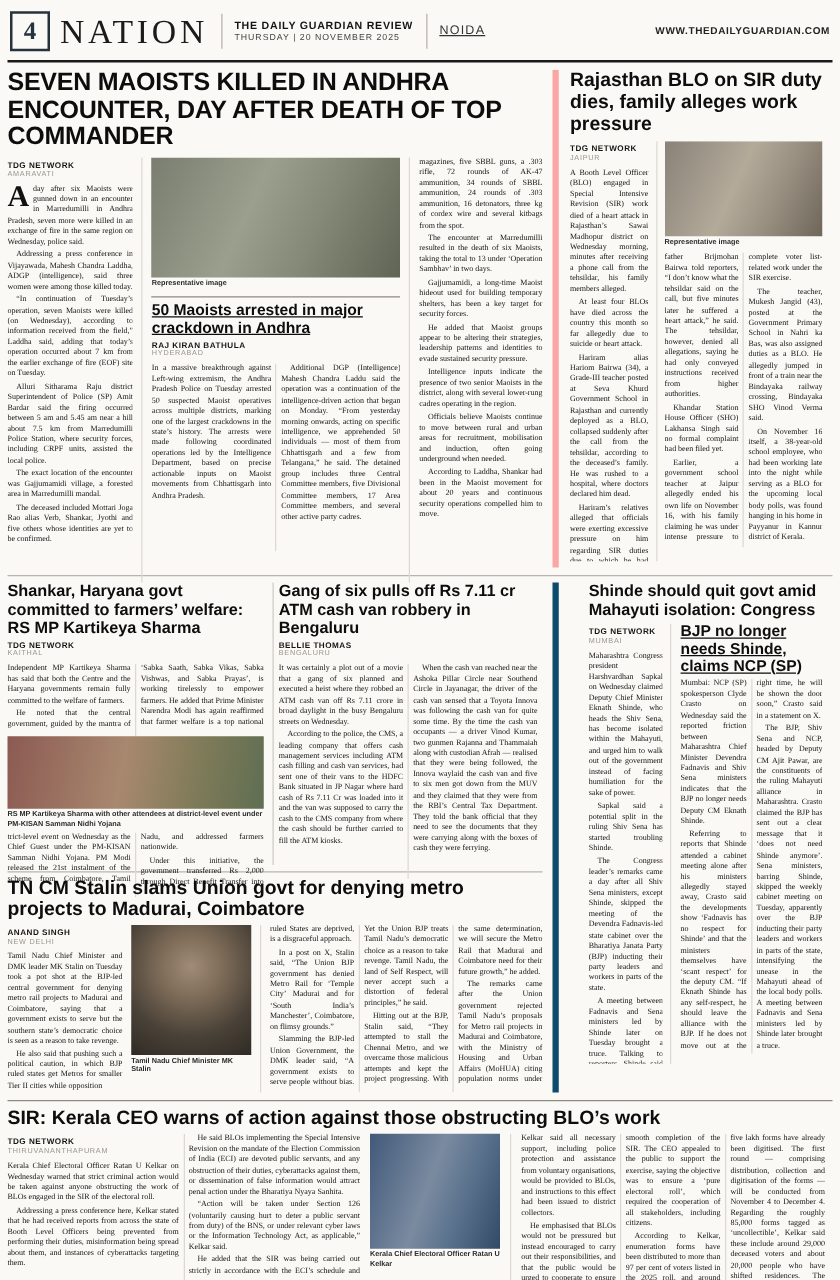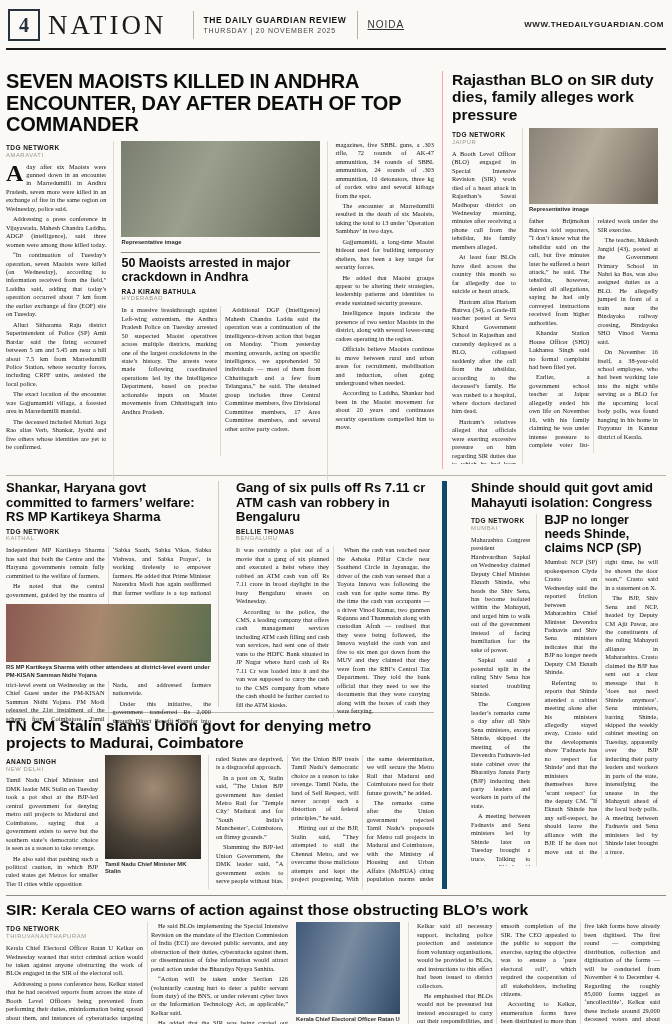--- a/index.html
+++ b/index.html
@@ -6,70 +6,70 @@
   html,body { background:#d8d6d0; }
   .page {
     position:relative; width:672px; height:1024px; margin:0 auto;
     background:#faf9f5; color:#151515; overflow:hidden;
     font-family:"Liberation Serif", serif; padding:4px 6px;
   }
   
   .masthead { display:flex; align-items:center; height:46px; border-bottom:2px solid #1a1a1a; padding:2px 2px 4px 2px; }
   .page-num-box { width:32px; height:32px; border:2px solid #26323e; display:flex; align-items:center; justify-content:center;
     font:700 20px/1 "Liberation Serif", serif; color:#26323e; margin-right:8px; }
-  .section-name { font:400 27px/1 "Liberation Serif", serif; letter-spacing:3px; color:#1b1b1b; margin-right:16px; }
+  .section-name { font:400 27px/1 "Liberation Serif", serif; letter-spacing:3px; color:#1b1b1b; margin-right:0; }
   .mast-divider { width:1px; height:28px; background:#b5b2aa; margin:0 10px; }
   .mast-center { display:flex; flex-direction:column; gap:2px;justify-content:center; }
   .paper-name { font:700 8.5px/1 "Liberation Sans", sans-serif; letter-spacing:.6px; }
   .date-line { font:400 7px/1 "Liberation Sans", sans-serif; letter-spacing:.8px; color:#444; }
   .mast-city { font:400 10px/1 "Liberation Sans", sans-serif; letter-spacing:1px; color:#333;text-decoration:underline; }
   .mast-site { margin-left:auto; font:700 8px/1 "Liberation Sans", sans-serif; letter-spacing:.5px; color:#222; }
   
   .h-xl { font:700 20px/1.08 "Liberation Sans", sans-serif; letter-spacing:-.2px; color:#0d0d0d; }
   .h-lg { font:700 15.5px/1.12 "Liberation Sans", sans-serif; color:#0d0d0d; }
   .h-md { font:700 13px/1.12 "Liberation Sans", sans-serif; color:#0d0d0d; }
-  .h-sub { font:700 12.5px/1.1 "Liberation Sans", sans-serif; color:#0d0d0d; }
+  .h-sub { font:700 12.5px/1.1 "Liberation Sans", sans-serif; color:#0d0d0d;text-decoration:underline; }
   .byline { margin:3px 0 4px 0; }
   .byline-name { font:700 6.5px/1.2 "Liberation Sans", sans-serif; letter-spacing:.4px; }
   .byline-loc { font:400 5.8px/1.2 "Liberation Sans", sans-serif; letter-spacing:.6px; color:#9a948c; }
   .bodytext { font-size:6.4px; line-height:1.32; }
   .bodytext p { margin:0 0 2px 0; text-align:justify; }
   .bodytext p + p { text-indent:7px; }
   .cols2 { columns:2; column-gap:8px; column-rule:1px solid #ddd9d2; }
   .cols3 { columns:3; column-gap:8px; column-rule:1px solid #ddd9d2; }
   .clip { overflow:hidden; }
   figure { margin:0; }
   .photo-img { width:100%; }
   .caption { font:700 5.8px/1.25 "Liberation Sans", sans-serif; color:#2b2b2b; padding:2px 0 0 0; }
   .dropcap p:first-child::first-letter {
     float:left; font:700 24px/18px "Liberation Serif", serif; padding:1px 3px 0 0; color:#111;
   }
   
-  .row-top { display:flex; margin-top:21px; height:398px; }
+  .row-top { display:flex; margin-top:6px; height:398px; }
   .top-left { width:436px; padding-right:8px; }
-  .top-right { width:216px; padding-left:9px; border-left:1px solid #fca5a5; }
+  .top-right { width:216px; padding-left:9px; border-left:5px solid #fca5a5; }
   .maoists-content { display:flex; margin-top:5px; height:340px; }
   .mao-col1 { width:104px; }
   .mao-mid { width:222px; border-left:1px solid #ddd9d2; border-right:1px solid #ddd9d2; margin:0 7px; padding:0 7px; }
   .mao-col4 { width:102px; }
   .mao-photo-img { height:96px; background:linear-gradient(115deg,#7a7d70 0%,#9aa08d 40%,#848a77 65%,#5f6454 100%); }
   .crackdown { margin-top:6px; border-top:1px solid #8f8b83; padding-top:4px; }
   .crackdown-body { height:150px; margin-top:2px; }
   .raj-content { display:flex; margin-top:5px; height:336px; }
   .raj-col1 { width:64px; }
   .raj-right { width:136px; margin-left:6px; padding-left:6px; border-left:1px solid #ddd9d2; }
   .raj-photo-img { height:76px; background:linear-gradient(115deg,#8a8278 0%,#b3aa9a 45%,#978e80 70%,#6e6659 100%); }
   .raj-rest { height:236px; margin-top:4px; }
   
   .row-mid { display:flex; margin-top:6px; border-top:1px solid #b9b5ad; padding-top:5px; }
   .mid-left { width:436px; padding-right:8px; }
   .mid-right { width:216px; padding-left:24px; border-left:5px solid #0c4a6e; height:408px; }
   .row2a { display:flex; height:226px; }
   .farmers { width:212px; padding-right:7px; }
-  .atm { width:212px; padding-left:17px; border-left:1px solid #cfccc4; }
+  .atm { width:212px; padding-left:4px; border-left:1px solid #cfccc4; }
   .farmers-top { height:58px; margin-top:2px; }
   .farmers-photo-img { height:58px; background:linear-gradient(100deg,#8c5a52 0%,#a8886f 45%,#7d7a58 75%,#5f6e52 100%); }
   .farmers-bottom { height:52px; margin-top:2px; }
   .atm-body { height:172px; margin-top:2px; }
   .shinde-content { display:flex; margin-top:4px; height:352px; }
   .shinde-col1 { width:66px; }
   .shinde-sub { width:134px; margin-left:6px; padding-left:7px; border-left:1px solid #ddd9d2; }
   .shinde-sub-body { height:300px; margin-top:3px; }
   
   .stalin { border-top:1px solid #b9b5ad; margin-top:5px; padding-top:4px; height:176px; }

